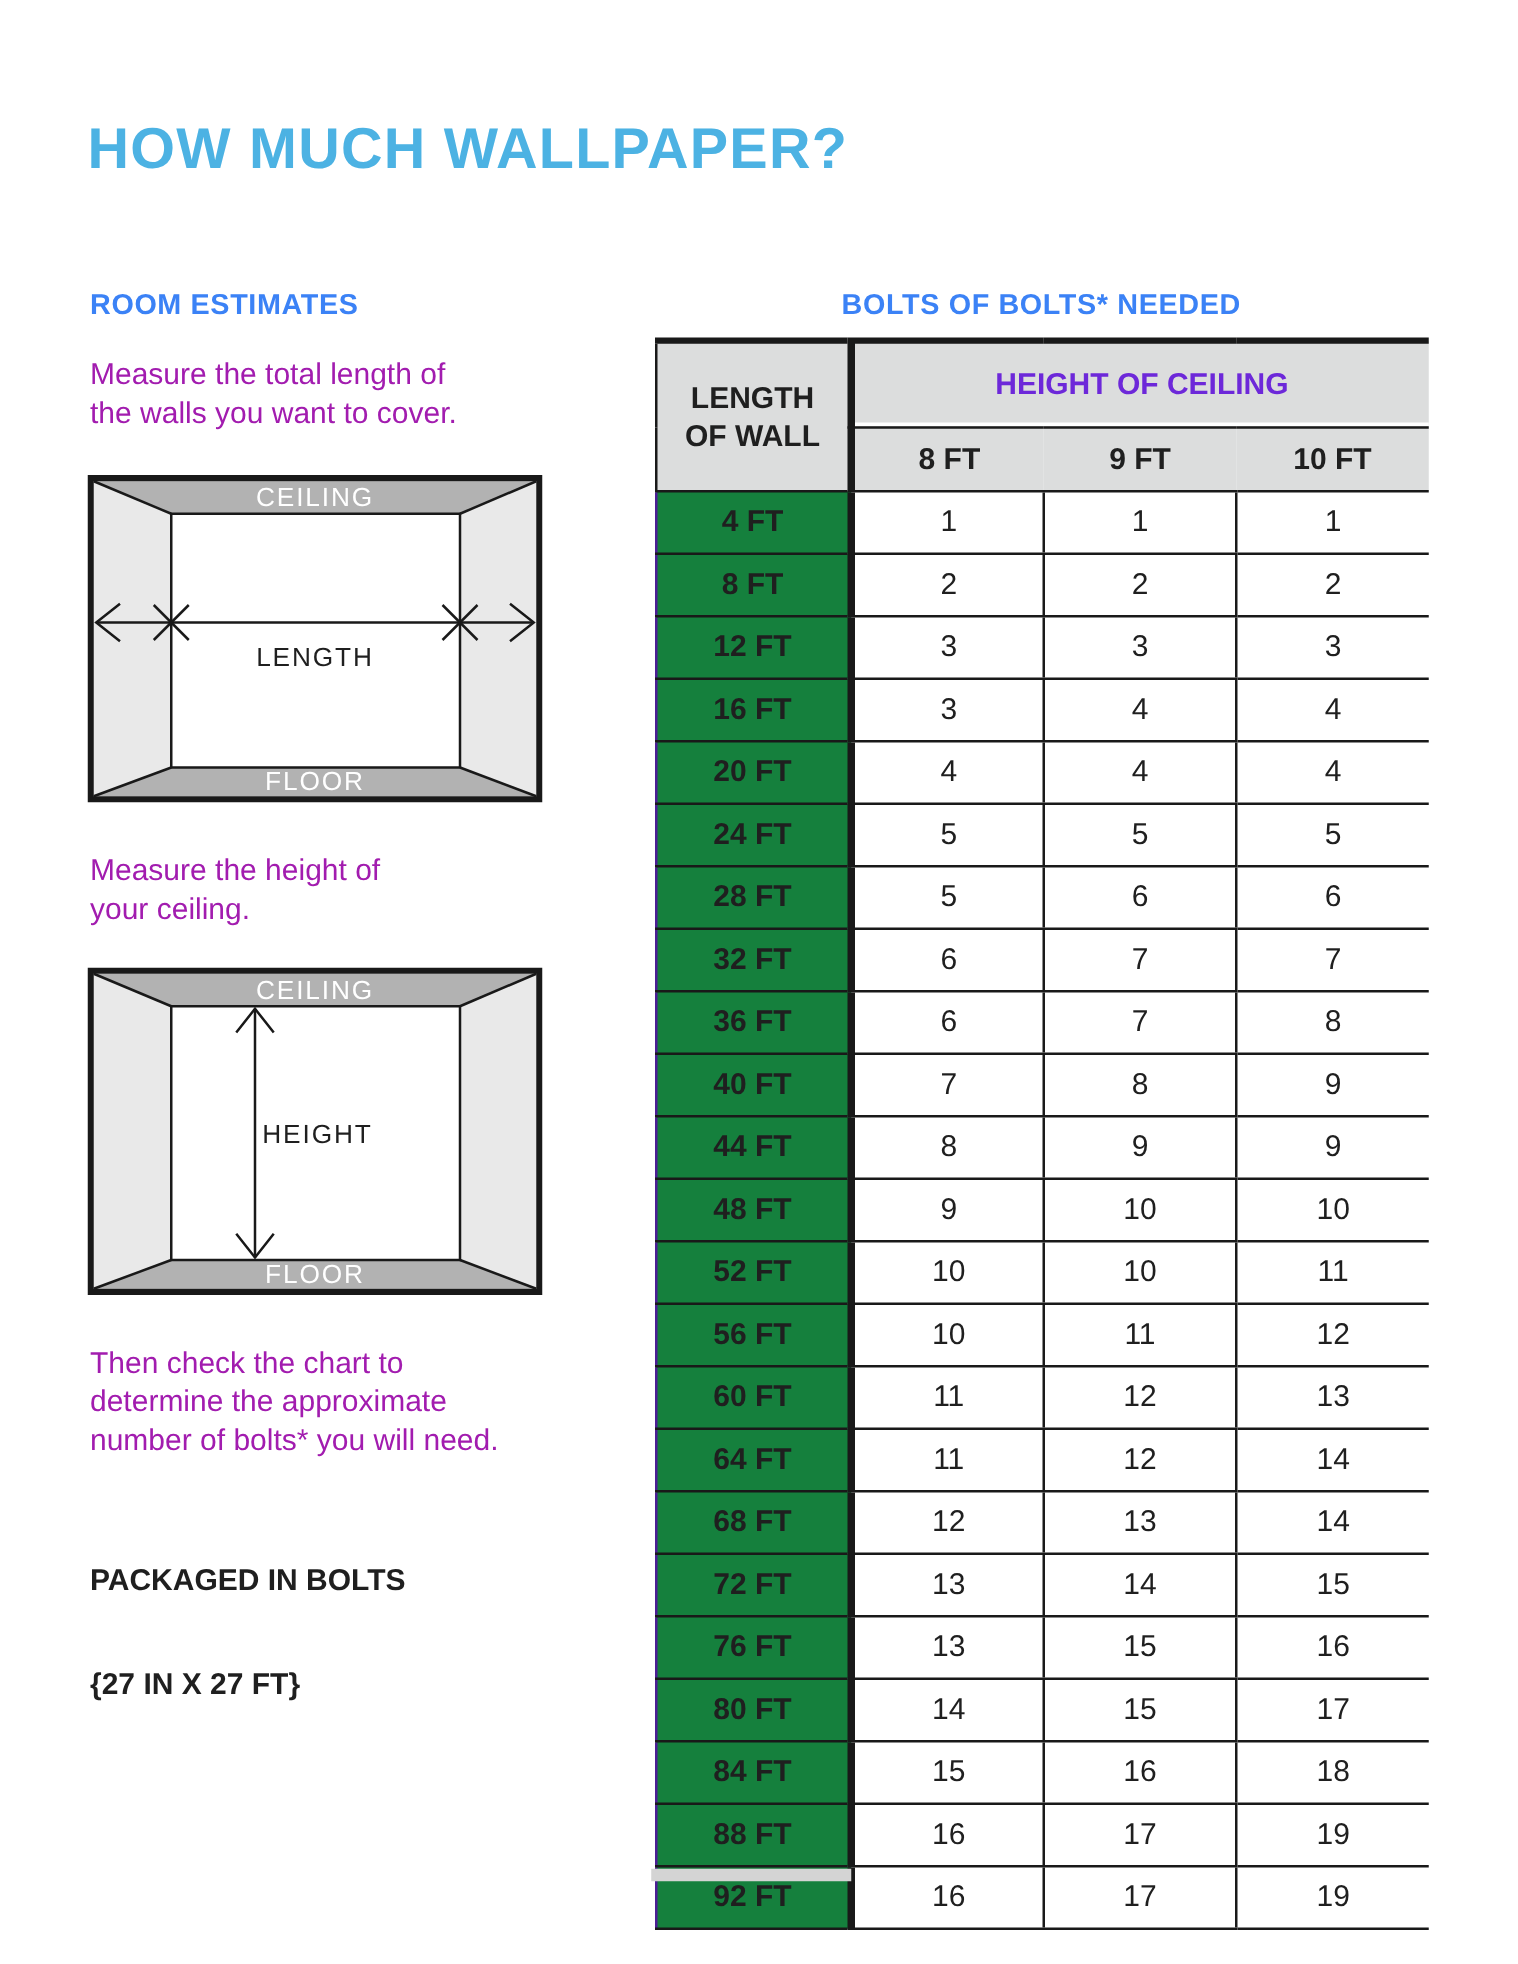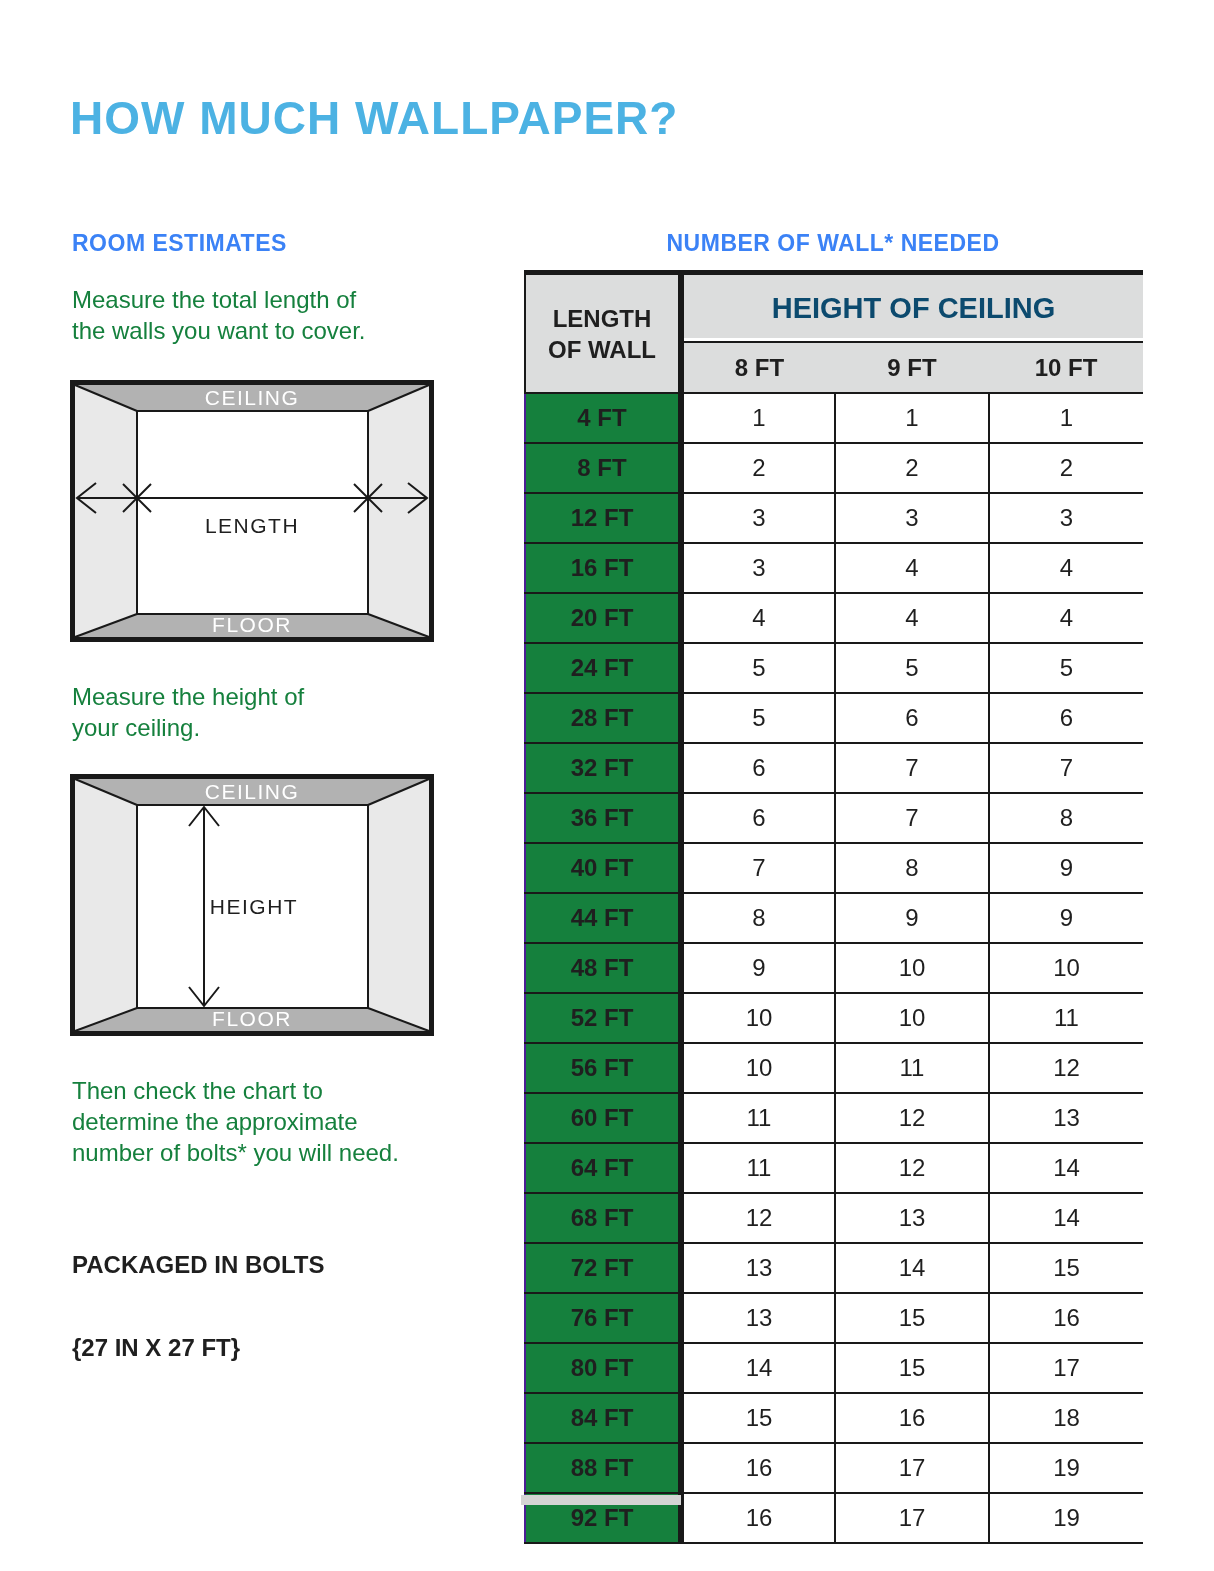--- a/index.html
+++ b/index.html
@@ -13,21 +13,21 @@
     font-size:46px; font-weight:bold; letter-spacing:1px; color:#4cb2e3;
     white-space:nowrap;
   }
   .sec-heading {
     position:absolute; font-size:23px; font-weight:bold; color:#3b82f6;
     letter-spacing:0.5px; white-space:nowrap;
   }
   #room-estimates-heading { left:72px; top:230px; }
   #bolts-heading { left:524px; top:230px; width:618px; text-align:center; }
   .para {
-    position:absolute; left:72px; font-size:24px; line-height:31px; color:#15803d;
+    position:absolute; left:72px; font-size:24px; line-height:31px; color:#a21caf;
   }
   #para1 { top:284px; }
   #para2 { top:681px; }
   #para3 { top:1075px; }
   .diagram { position:absolute; left:70px; }
   #diagram1 { top:380px; }
   #diagram2 { top:774px; }
   svg text { font-family:"Liberation Sans", sans-serif; }
   .footnote {
     position:absolute; left:72px; top:1248px;
@@ -45,21 +45,21 @@
     border-top:5px solid #191919;
   }
   .bolt-table th, .bolt-table td { padding:0; text-align:center; vertical-align:middle; }
   .corner-cell {
     background:#dcdddd; border-left:2px solid #191919; border-right:6px solid #191919;
     border-bottom:2px solid #191919;
     font-size:24px; font-weight:bold; line-height:31px; color:#1f1f1f;
   }
   .span-header {
     background:#dcdddd; border-bottom:2px solid #191919; height:66px;
-    font-size:29px; font-weight:bold; color:#0c4a6e;
+    font-size:24px; font-weight:bold; color:#6d28d9;
     box-shadow:inset 0 -3px 0 #ffffff;
   }
   .col-header {
     background:#dcdddd; border-bottom:2px solid #191919; height:49px;
     font-size:24px; font-weight:bold; color:#1f1f1f;
   }
   .row-label {
     background:#15803d; border-left:2px solid #4c1d95; border-right:6px solid #191919;
     border-bottom:2px solid #191919; height:48px;
     font-size:24px; font-weight:bold; color:#1f1f1f;
@@ -70,21 +70,21 @@
     position:absolute; left:521px; top:1495px; width:160px; height:10px;
     background:#d4d4d4;
   }
 </style>
 </head>
 <body>
 
 <h1 class="page-title">HOW MUCH WALLPAPER?</h1>
 
 <div class="sec-heading" id="room-estimates-heading">ROOM ESTIMATES</div>
-<div class="sec-heading" id="bolts-heading">NUMBER OF WALL* NEEDED</div>
+<div class="sec-heading" id="bolts-heading">BOLTS OF BOLTS* NEEDED</div>
 
 <div class="para" id="para1">
   <div>Measure the total length of</div>
   <div>the walls you want to cover.</div>
 </div>
 
 <svg id="diagram1" class="diagram" width="364" height="262" viewBox="0 0 364 262">
   <rect x="67" y="31" width="231" height="203" fill="#ffffff"></rect>
   <polygon points="5,5 359,5 298,31 67,31" fill="#b2b2b2"></polygon>
   <polygon points="5,257 67,234 298,234 359,257" fill="#b2b2b2"></polygon>

